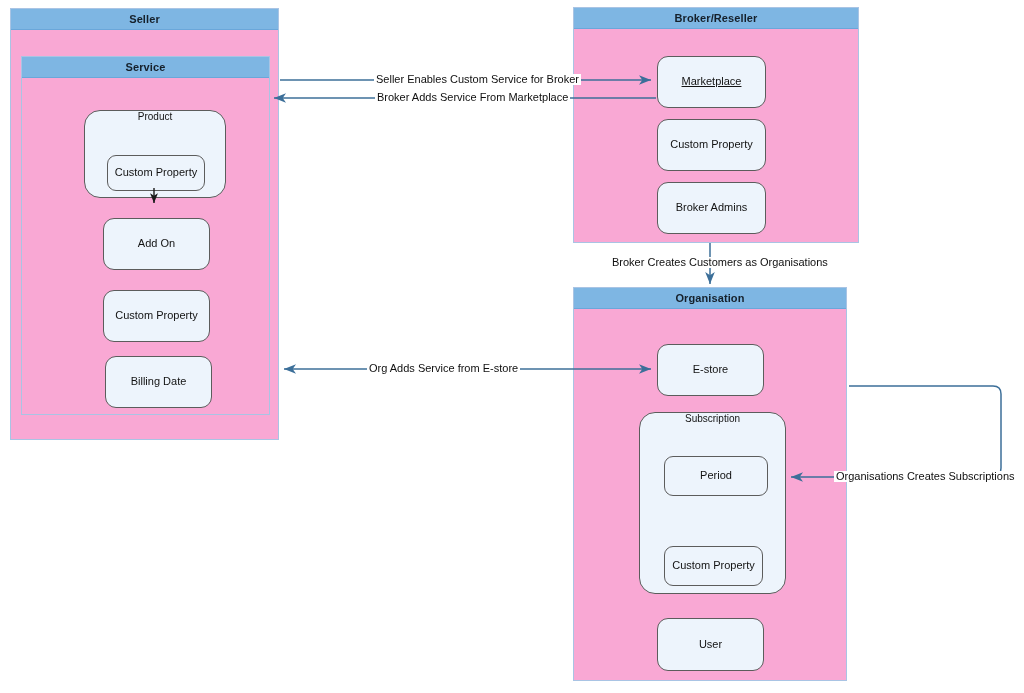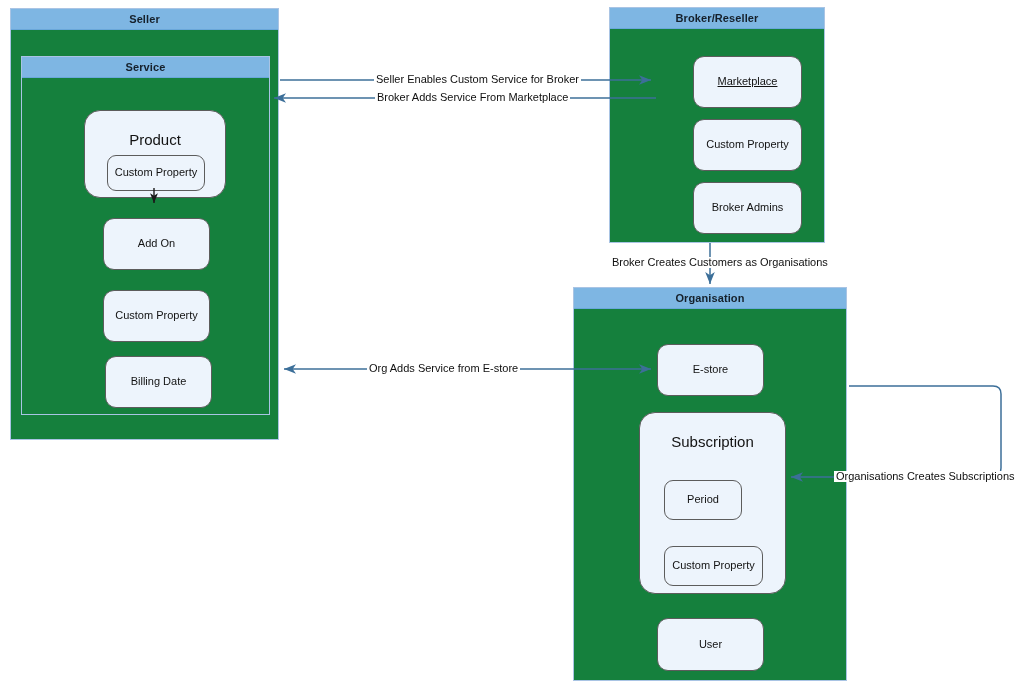--- a/index.html
+++ b/index.html
@@ -15,21 +15,21 @@
     position: relative;
     width: 1024px;
     height: 693px;
     background: #ffffff;
     overflow: hidden;
   }
   .swimlane {
     position: absolute;
     box-sizing: border-box;
     border: 1px solid #a9c4e4;
-    background: #15803d;
+    background: #f9a8d4;
   }
   .swimlane-header {
     position: absolute;
     left: 0;
     top: 0;
     right: 0;
     height: 21px;
     box-sizing: border-box;
     background: #7EB6E3;
     border-bottom: 1px solid #6aa7da;
@@ -54,22 +54,22 @@
     justify-content: center;
     text-align: center;
     line-height: 1.25;
   }
   .node.container {
     align-items: flex-start;
     justify-content: center;
     border-radius: 16px;
   }
   .node.container > .container-label {
-    margin-top: 20px;
-    font-size: 15px;
+    margin-top: 0;
+    font-size: 10px;
     text-align: center;
   }
   .edge-label {
     position: absolute;
     font-size: 11px;
     color: #0f0f0f;
     background: #ffffff;
     padding: 0 2px;
     white-space: nowrap;
     line-height: 1;
@@ -108,21 +108,21 @@
       <div class="node" style="left:81px; top:233px; width:107px; height:52px;">
         <span>Custom Property</span>
       </div>
 
       <div class="node" style="left:83px; top:299px; width:107px; height:52px;">
         <span>Billing Date</span>
       </div>
     </div>
   </div>
 
-  <div class="swimlane" style="left:573px; top:7px; width:216px; height:236px;margin-left:36px;">
+  <div class="swimlane" style="left:573px; top:7px; width:286px; height:236px;">
     <div class="swimlane-header">Broker/Reseller</div>
 
     <div class="node" style="left:83px; top:48px; width:109px; height:52px;text-decoration:underline;">
       <span>Marketplace</span>
     </div>
 
     <div class="node" style="left:83px; top:111px; width:109px; height:52px;">
       <span>Custom Property</span>
     </div>
 
@@ -134,21 +134,21 @@
   <div class="swimlane" style="left:573px; top:287px; width:274px; height:394px;">
     <div class="swimlane-header">Organisation</div>
 
     <div class="node" style="left:83px; top:56px; width:107px; height:52px;">
       <span>E-store</span>
     </div>
 
     <div class="node container" style="left:65px; top:124px; width:147px; height:182px;">
       <span class="container-label">Subscription</span>
 
-      <div class="node" style="left:24px; top:43px; width:78px; height:40px; border-radius:9px;margin-top:24px;">
+      <div class="node" style="left:24px; top:43px; width:104px; height:40px; border-radius:9px;">
         <span>Period</span>
       </div>
       <div class="node" style="left:24px; top:133px; width:99px; height:40px; border-radius:9px;">
         <span>Custom Property</span>
       </div>
     </div>
 
     <div class="node" style="left:83px; top:330px; width:107px; height:53px;">
       <span>User</span>
     </div>

